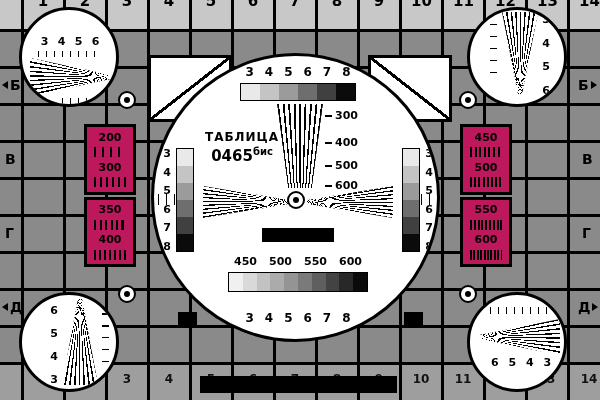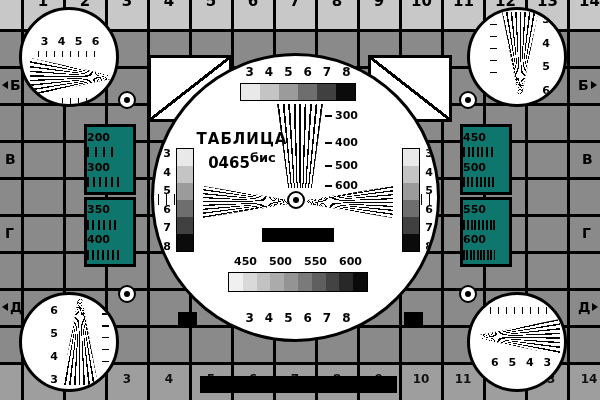--- a/index.html
+++ b/index.html
@@ -3,21 +3,21 @@
 <meta charset="utf-8">
 <style>
 *{margin:0;padding:0;box-sizing:border-box}
 html,body{width:600px;height:400px;overflow:hidden}
 body{font-family:"DejaVu Sans","Liberation Sans",sans-serif;color:#000}
 #stage{position:absolute;left:0;top:0;width:600px;height:400px;background:#8a8a8a;overflow:hidden}
 .vl{position:absolute;top:0;width:3px;height:400px;background:#000}
 .hl{position:absolute;left:0;height:3px;width:600px;background:#000}
 .strip{position:absolute;left:0;width:600px}
 .circ{position:absolute;background:#fff;border:3px solid #000;border-radius:50%;overflow:hidden}
-.box{position:absolute;background:#0f766e;border:3px solid #000;display:flex;flex-direction:column;justify-content:space-evenly;}
+.box{position:absolute;background:#be185d;border:3px solid #000;display:flex;flex-direction:column;justify-content:space-evenly;align-items:center}
 .box span{font-size:11px;font-weight:700;line-height:1}
 .burst{width:32px;height:10px}
 .b200{background:repeating-linear-gradient(90deg,#000 0 2px,transparent 2px 8px)}
 .b300{background:repeating-linear-gradient(90deg,#000 0 2px,transparent 2px 6px)}
 .b350{background:repeating-linear-gradient(90deg,#000 0 2px,transparent 2px 5.5px)}
 .b400{background:repeating-linear-gradient(90deg,#000 0 2px,transparent 2px 5px)}
 .b450{background:repeating-linear-gradient(90deg,#000 0 2px,transparent 2px 4.6px)}
 .b500{background:repeating-linear-gradient(90deg,#000 0 2px,transparent 2px 4.2px)}
 .b550{background:repeating-linear-gradient(90deg,#000 0 2px,transparent 2px 3.8px)}
 .b600{background:repeating-linear-gradient(90deg,#000 0 2px,transparent 2px 3.4px)}
@@ -39,23 +39,23 @@
 .diag-l{width:100%;height:100%;background:linear-gradient(to bottom left,transparent calc(50% - 1.5px),#000 calc(50% - 1.5px) calc(50% + 1.5px),transparent calc(50% + 1.5px))}
 .letter{position:absolute;display:flex;align-items:center;gap:2px;font-size:14px;font-weight:700;height:16px}
 .arl{width:0;height:0;border-top:4px solid transparent;border-bottom:4px solid transparent;border-right:6px solid #000}
 .arr{width:0;height:0;border-top:4px solid transparent;border-bottom:4px solid transparent;border-left:6px solid #000}
 .colnum{position:absolute;width:20px;text-align:center;font-size:15px;font-weight:700}
 .colnum2{position:absolute;width:22px;text-align:center;font-size:12px;font-weight:600;color:#111}
 .blk{position:absolute;background:#000}
 .fs11{font-size:11px;font-weight:600}
 .fs12{font-size:12px;font-weight:600}
 .ttl{position:absolute;text-align:center;font-weight:700}
-.ttl .l1{font-size:15px;letter-spacing:1px}
+.ttl .l1{font-size:12px;letter-spacing:1px}
 .ttl .l2{font-size:15px;margin-top:2px}
-.ttl sup{font-size:13px;font-weight:700}
+.ttl sup{font-size:10px;font-weight:700}
 .wl{position:absolute;display:flex;align-items:center;gap:3px;font-size:11px;font-weight:600;line-height:1}
 .wl i{width:7px;height:2px;background:#000;display:block}
 </style>
 </head>
 <body>
 
 <div id="stage">
 
   <div class="strip" style="top:0;height:30px;background:#c8c8c8">
     <span class="colnum" style="left:33px;top:-8px">1</span>

